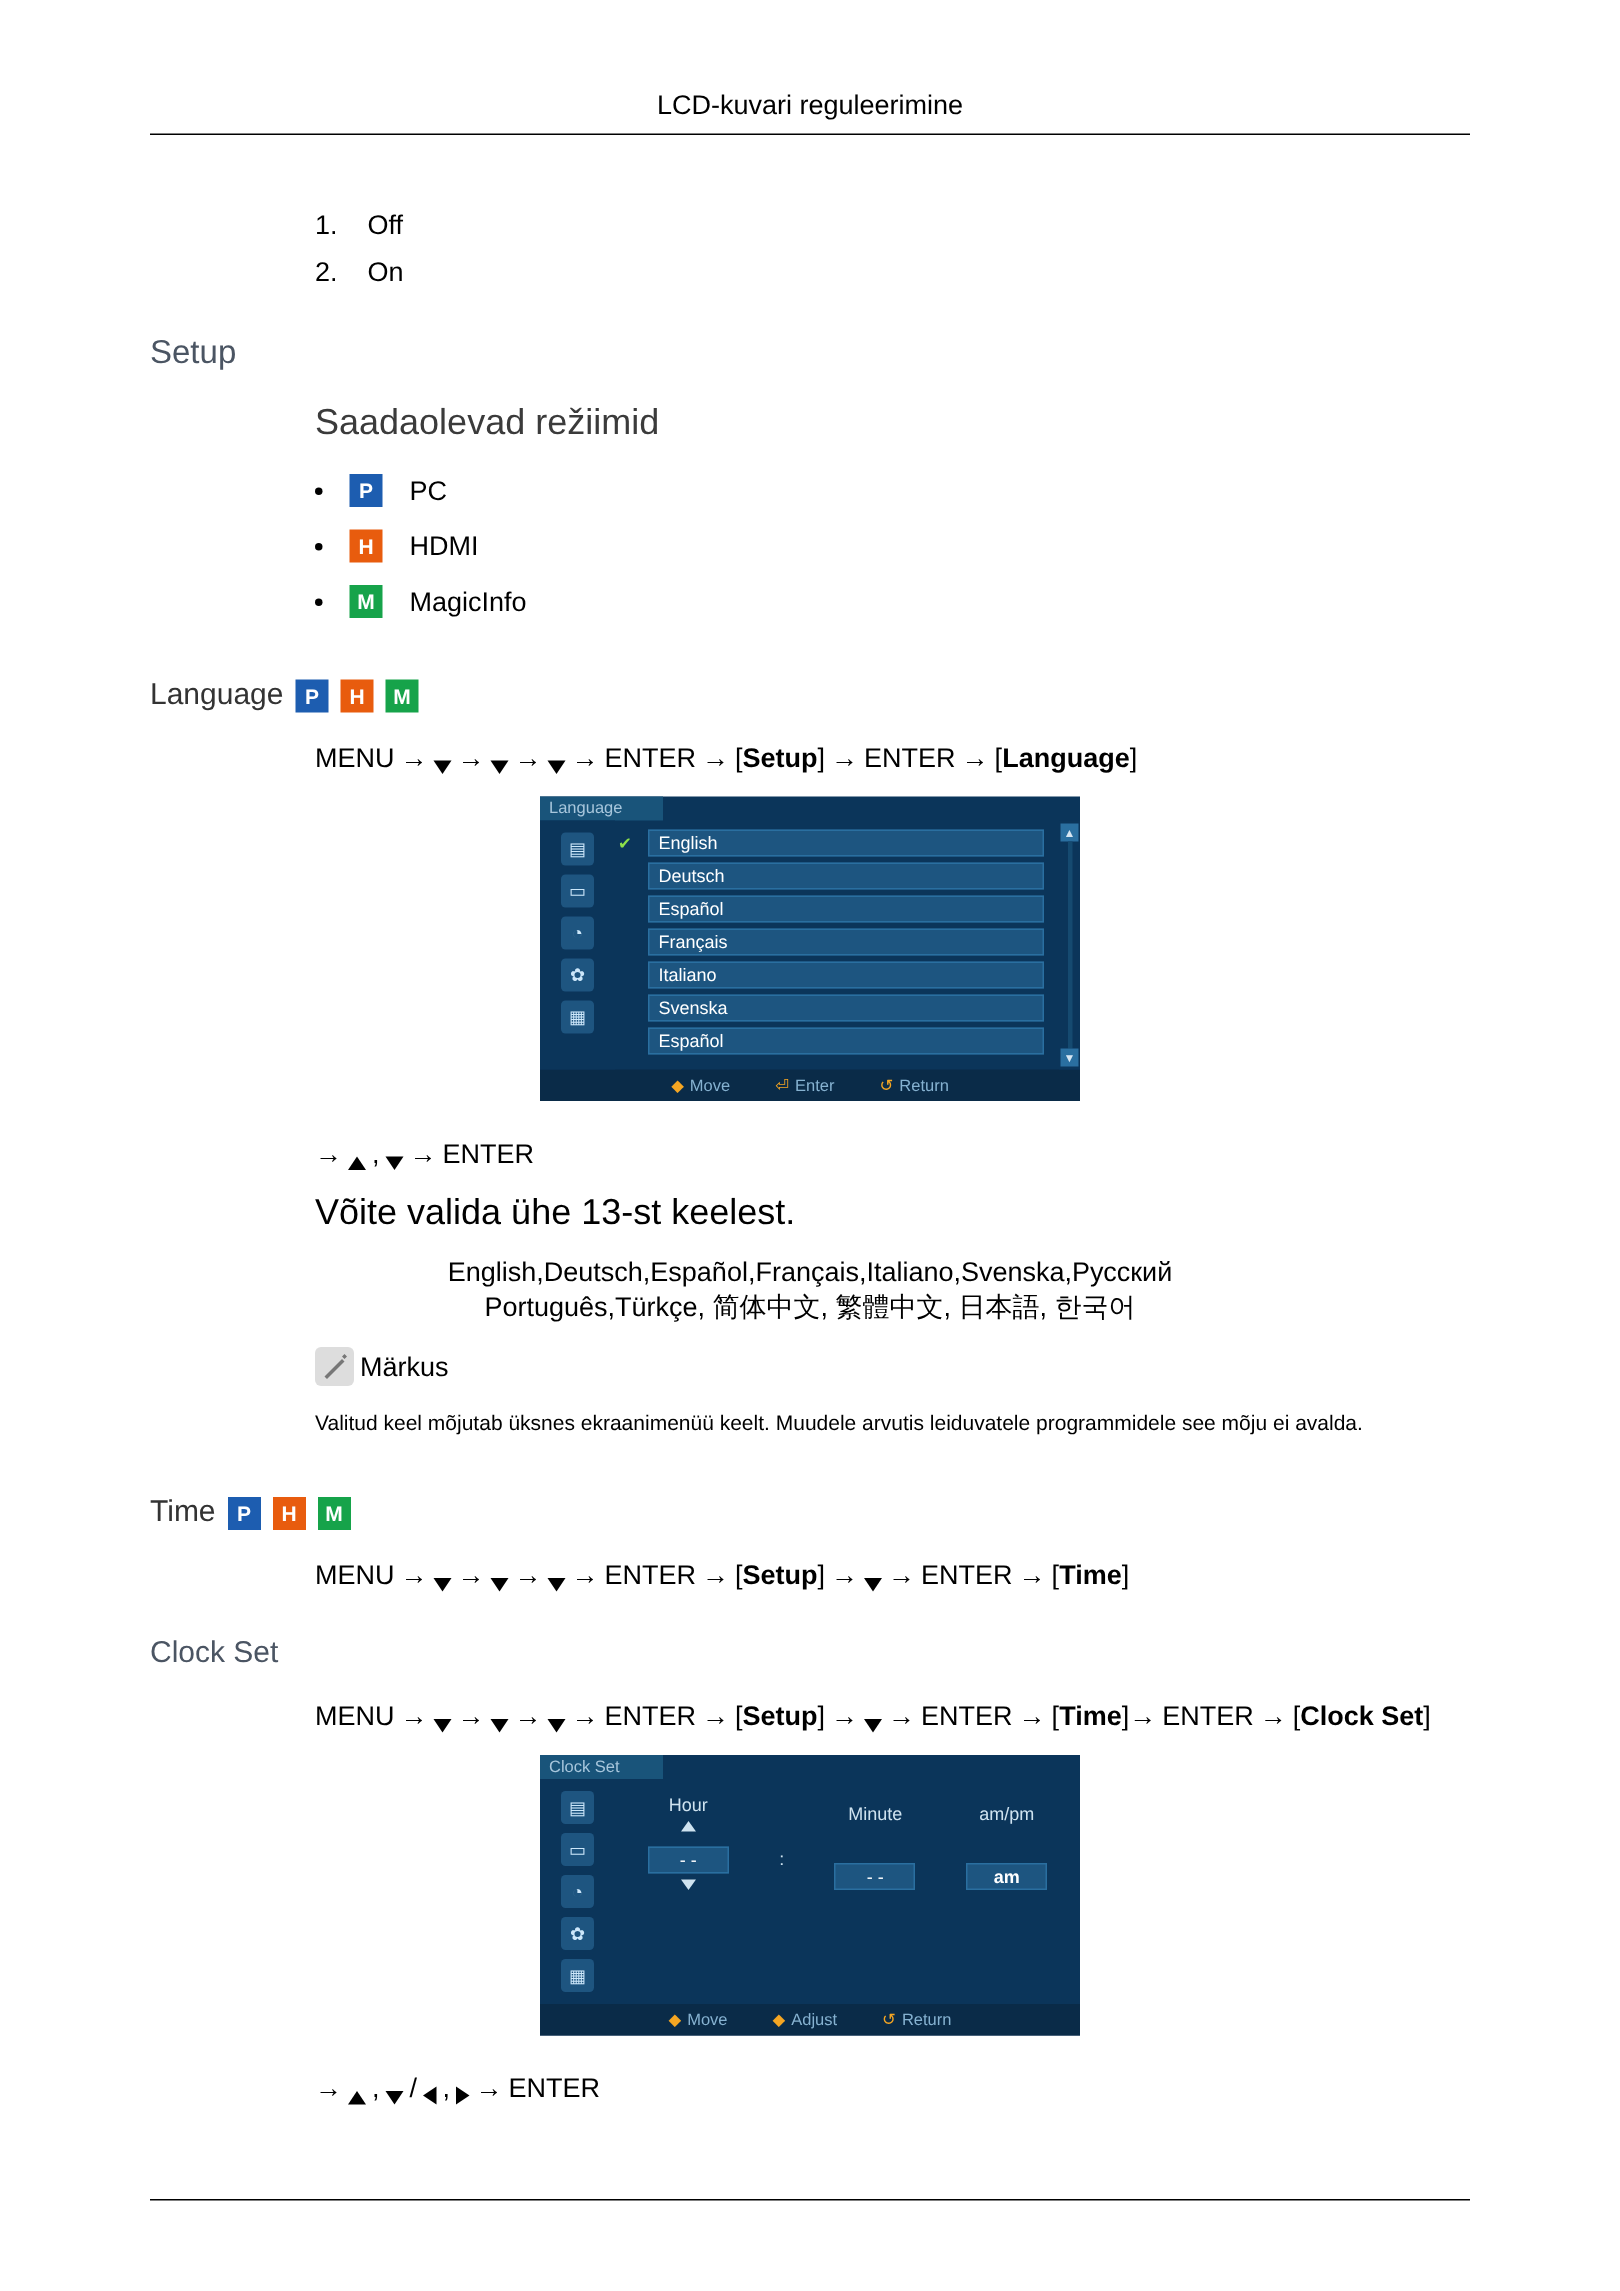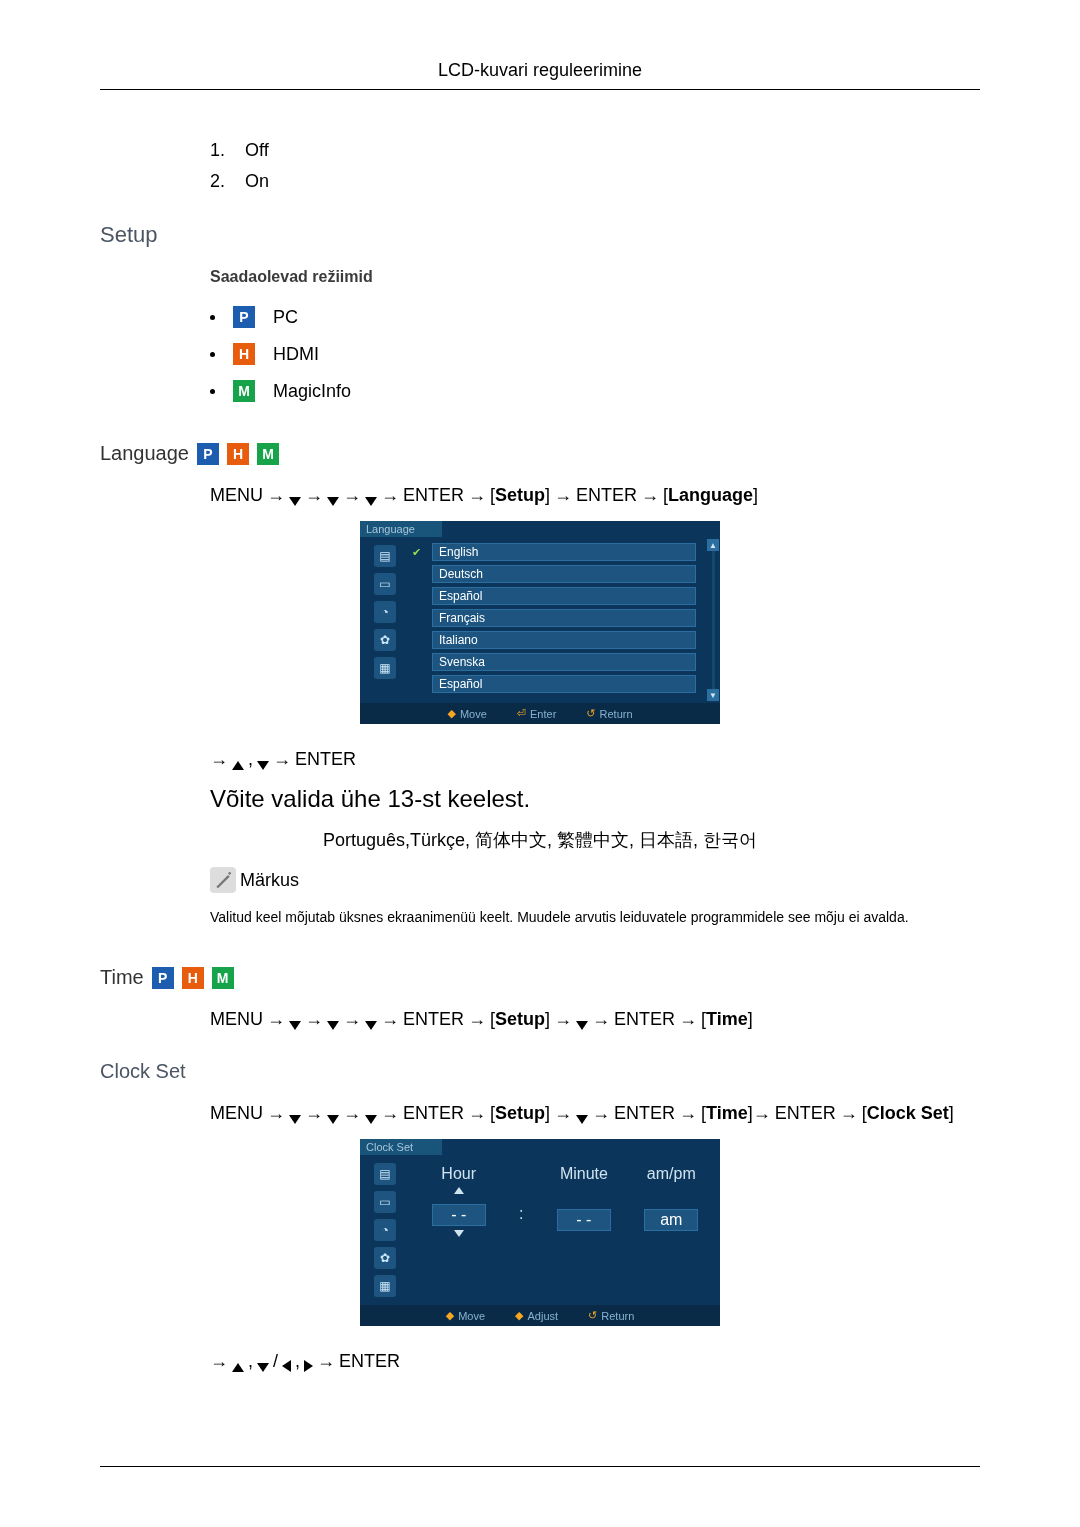--- a/index.html
+++ b/index.html
@@ -35,23 +35,23 @@
     display: flex;
     gap: 20px;
   }
   .h2 {
     font-size: 22px;
     color: #4b5563;
     font-weight: 500;
     margin: 30px 0 20px 0;
   }
   .h3 {
-    font-size: 16px;
+    font-size: 24px;
     color: #3b3b3b;
-    font-weight: 700;
+    font-weight: 400;
     margin: 10px 0 20px 110px;
   }
   .bullets {
     margin-left: 110px;
   }
   .bullet-row {
     display: flex;
     align-items: center;
     gap: 18px;
     margin-bottom: 15px;
@@ -425,20 +425,21 @@
       <span class="tri-up"></span>
       <span>,</span>
       <span class="tri-down"></span>
       <span class="arrow">→</span>
       <span>ENTER</span>
     </div>
 
     <div class="indent">Võite valida ühe 13-st keelest.</div>
 
     <div class="lang-list-center">
+      <div>English,Deutsch,Español,Français,Italiano,Svenska,Русский</div>
       <div>Português,Türkçe, 简体中文,  繁體中文, 日本語, 한국어</div>
     </div>
 
     <div class="note-row">
       <span class="note-icon">
         <svg viewBox="0 0 24 24">
             <path fill="#777" d="M4 20 L18 6 L20 8 L6 22 Z M18 4 L20 2 L22 4 L20 6 Z"></path>
           </svg>
       </span>
       <span style="font-size:18px;">Märkus</span>
@@ -502,39 +503,39 @@
       <div class="osd-title">Clock Set</div>
       <div class="osd-body">
         <div class="osd-side">
           <div class="side-ico">▤</div>
           <div class="side-ico">▭</div>
           <div class="side-ico">◔</div>
           <div class="side-ico">✿</div>
           <div class="side-ico">▦</div>
         </div>
         <div style="flex:1; padding: 10px 10px 0 10px;">
-          <div style="display:flex; justify-content:space-around; align-items:flex-start; gap:10px; font-size:16px; color:#cfe3f0;">
+          <div style="display:flex; justify-content:space-around; align-items:flex-end; gap:10px; font-size:12px; color:#cfe3f0;">
             <div class="clock-col">
               <div>Hour</div>
               <div class="clock-stack" style="margin-top:4px;">
                 <div class="mini-tri-up"></div>
                 <div class="clock-val">- -</div>
                 <div class="mini-tri-down"></div>
               </div>
             </div>
             <div style="align-self:flex-end; padding-bottom:14px;">:</div>
             <div class="clock-col">
               <div>Minute</div>
               <div style="margin-top:20px;">
                 <div class="clock-val">- -</div>
               </div>
             </div>
             <div class="clock-col">
               <div>am/pm</div>
-              <div style="margin-top:20px;">
+              <div style="margin-top:20px;font-weight:bold;">
                 <div class="clock-val">am</div>
               </div>
             </div>
           </div>
           <div style="height:40px;"></div>
         </div>
       </div>
       <div class="osd-footer">
         <span>
             <span class="footer-bullet">◆</span>

